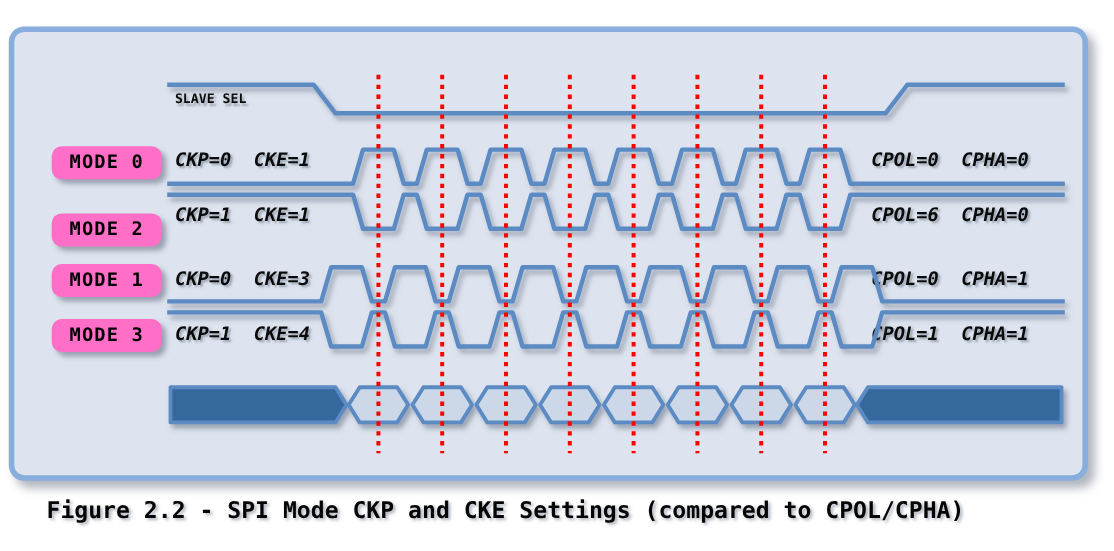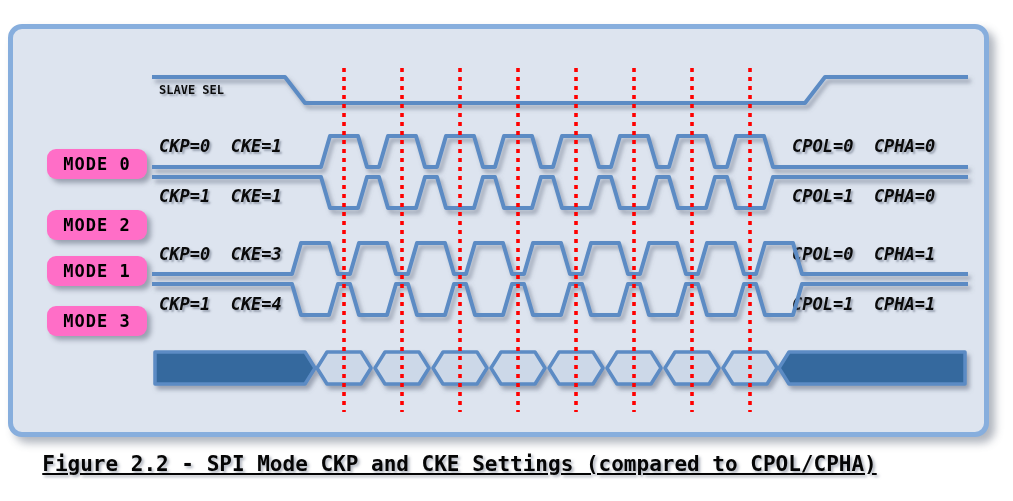--- a/index.html
+++ b/index.html
@@ -13,34 +13,33 @@
     background:#dde4ef;border:5px solid #87aedd;border-radius:14px;
     box-sizing:border-box;
     box-shadow:6px 6px 9px rgba(80,90,110,.45);
   }
   #svgwrap{position:absolute;left:0;top:0;width:1013px;height:501px;pointer-events:none;}
   .badge{
     position:absolute;height:30px;width:100px;border-radius:9px;
     background:#ff6ec7;
     box-shadow:4px 4px 5px rgba(70,80,100,.45);
     display:flex;align-items:center;justify-content:center;
-    font-size:17px;font-weight:bold;color:#000;letter-spacing:1px;margin-top:16px;
+    font-size:17px;font-weight:bold;color:#000;letter-spacing:1px;
   }
   .lbl{
     position:absolute;font-size:17px;font-weight:bold;color:#0a0a0a;
     white-space:pre;text-shadow:2px 2px 2px rgba(90,100,120,.5);font-style:italic;
   }
   .lbl-ss{position:absolute;font-size:12px;font-weight:bold;color:#0a0a0a;
     white-space:pre;text-shadow:2px 2px 2px rgba(90,100,120,.5);}
   #caption{
     position:absolute;left:0;top:452px;width:919px;text-align:center;
     font-size:21px;font-weight:bold;color:#050505;
     text-shadow:2px 2px 3px rgba(100,110,130,.55);
     white-space:pre;
-    text-decoration:underline;
   }
   .cellTxt{
     position:absolute;font-size:17px;font-weight:bold;color:#080808;
     text-align:center;text-shadow:1px 1px 2px rgba(110,120,140,.5);
   }
   .barTxt{
     position:absolute;font-size:17px;font-weight:bold;color:#ffffff;
     text-align:center;text-shadow:1px 1px 2px rgba(0,0,0,.55);
   }
 </style>
@@ -62,21 +61,21 @@
     <span>MODE 3</span>
   </div>
 
 <div class="lbl-ss" style="left:159px;top:83px">SLAVE SEL</div>
 <div class="lbl" style="left:159px;top:136px">CKP=0  CKE=1</div>
 <div class="lbl" style="left:159px;top:186px">CKP=1  CKE=1</div>
 <div class="lbl" style="left:159px;top:244px">CKP=0  CKE=3</div>
 <div class="lbl" style="left:159px;top:294px">CKP=1  CKE=4</div>
 
 <div class="lbl" style="left:792px;top:136px">CPOL=0  CPHA=0</div>
-<div class="lbl" style="left:792px;top:186px">CPOL=1  CPHA=0</div>
+<div class="lbl" style="left:792px;top:186px">CPOL=6  CPHA=0</div>
 <div class="lbl" style="left:792px;top:244px">CPOL=0  CPHA=1</div>
 <div class="lbl" style="left:792px;top:294px">CPOL=1  CPHA=1</div>
 
 <div class="barTxt" style="left:160px;top:359px;width:140px">SDI/SDO</div>
 <div class="barTxt" style="left:790px;top:359px;width:160px">MOSI/MISO</div>
 
 <div class="cellTxt" style="left:320px;top:359px;width:48px">D7</div>
 <div class="cellTxt" style="left:378px;top:359px;width:48px">D6</div>
 <div class="cellTxt" style="left:436px;top:359px;width:48px">D5</div>
 <div class="cellTxt" style="left:494px;top:359px;width:48px">D4</div>

